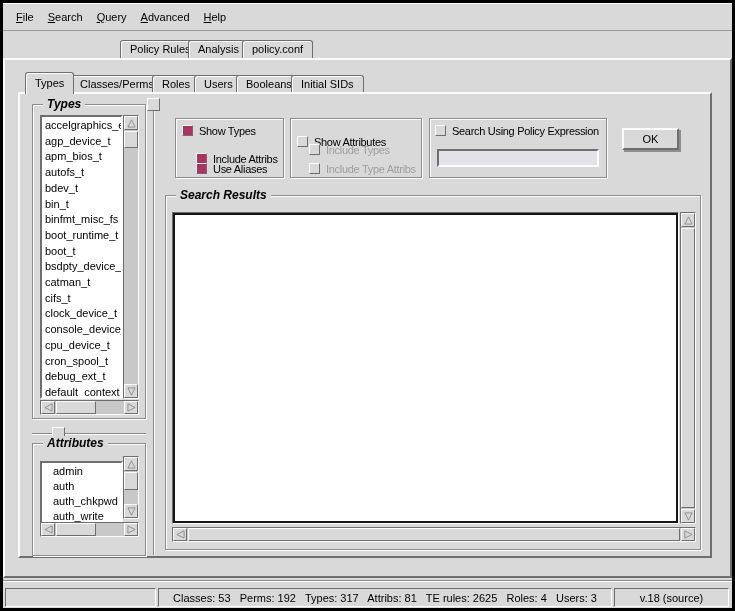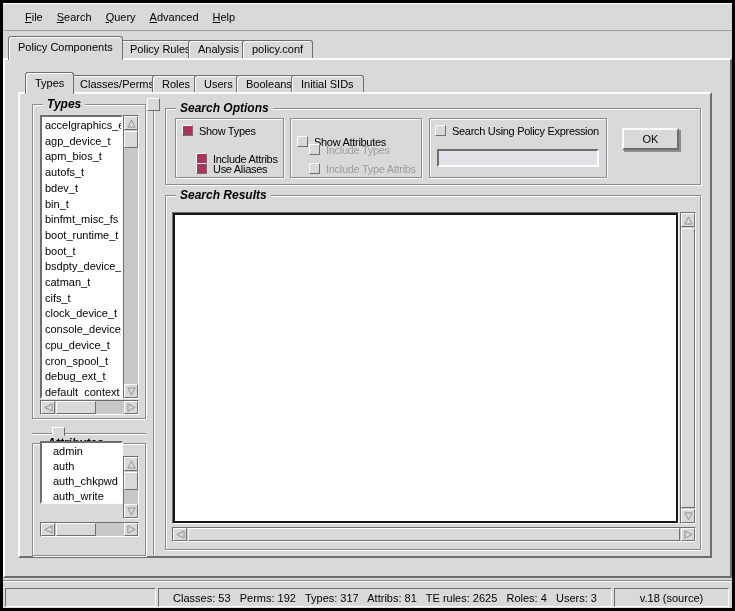--- a/index.html
+++ b/index.html
@@ -2,21 +2,21 @@
 <html><head>
 <meta charset="utf-8">
 <style>
   html,body{margin:0;padding:0;background:#555;}
   #window{position:relative;width:735px;height:611px;background:#000;font-family:"Liberation Sans",sans-serif;font-size:11px;color:#000;overflow:hidden;}
   #root{position:absolute;left:3px;top:3px;width:729px;height:605px;background:#d9d9d9;overflow:hidden;}
   *{box-sizing:border-box;}
 
   .raised2{border:2px solid;border-color:#fcfcfc #6e6e6e #6e6e6e #fcfcfc;}
 
-  .menubar{position:absolute;left:0;top:0;width:729px;height:28px;background:#d9d9d9;border-top:1px solid #fcfcfc;border-bottom:1px solid #9a9a9a;display:flex;align-items:center;padding-left:15px;}
+  .menubar{position:absolute;left:0;top:0;width:729px;height:28px;background:#d9d9d9;border-top:1px solid #fcfcfc;border-bottom:1px solid #9a9a9a;display:flex;align-items:center;padding-left:6px;}
   .menu-item{padding:0 7px;height:100%;display:flex;align-items:center;cursor:default;}
   .menu-item .u{text-decoration:underline;}
 
   .tab{position:absolute;background:#d9d9d9;border:1px solid #6e6e6e;border-bottom:none;border-radius:3px 3px 0 0;box-shadow:inset 1px 1px 0 #fcfcfc;display:flex;align-items:flex-start;padding:4px 9px 0 9px;white-space:nowrap;cursor:default;}
 
   .frame-label{position:absolute;top:-8px;left:10px;background:#d9d9d9;padding:0 4px;font-size:12px;font-weight:bold;font-style:italic;line-height:14px;}
   .lframe{position:absolute;border:1px solid #8c8c8c;box-shadow:1px 1px 0 #fcfcfc,inset 1px 1px 0 #fcfcfc;}
 
   .lb{position:absolute;background:#fff;border:2px solid;border-color:#6e6e6e #fcfcfc #fcfcfc #6e6e6e;overflow:hidden;padding:1px 0 0 3px;}
   .lb-item{white-space:nowrap;line-height:15.7px;}
@@ -70,21 +70,20 @@
         </div>
     <div class="menu-item">
           <span><span class="u">H</span><span>elp</span></span>
         </div>
   </div>
 
   <div class="raised2" style="position:absolute;left:0;top:55px;width:729px;height:520px;"></div>
 
   <div class="raised2" style="position:absolute;left:15px;top:89px;width:694px;height:466px;"></div>
 
-  <div class="tab" style="left:5px;top:33px;height:24px;z-index:6;">Policy Components</div>
   <div class="tab" style="left:117px;top:37px;height:18px;padding-top:2px;">Policy Rules</div>
   <div class="tab" style="left:185px;top:37px;height:18px;padding-top:2px;">Analysis</div>
   <div class="tab" style="left:239px;top:37px;height:18px;padding-top:2px;">policy.conf</div>
 
   <div class="tab" style="left:22px;top:69px;height:22px;z-index:6;">Types</div>
   <div class="tab" style="left:67px;top:72px;height:17px;padding-top:2px;">Classes/Perms</div>
   <div class="tab" style="left:149px;top:72px;height:17px;padding-top:2px;">Roles</div>
   <div class="tab" style="left:191px;top:72px;height:17px;padding-top:2px;">Users</div>
   <div class="tab" style="left:233px;top:72px;height:17px;padding-top:2px;">Booleans</div>
   <div class="tab" style="left:288px;top:72px;height:17px;padding-top:2px;">Initial SIDs</div>
@@ -146,21 +145,21 @@
   <div class="sash-line-h" style="left:29px;top:430px;width:114px;"></div>
   <div class="sash-handle" style="left:49px;top:424px;"></div>
 
   <div class="sash-line-v" style="left:150px;top:103px;height:449px;"></div>
   <div class="sash-handle" style="left:144px;top:95px;"></div>
 
   <div class="lframe" style="left:29px;top:440px;width:114px;height:113px;">
     <div class="frame-label">Attributes</div>
   </div>
 
-  <div class="lb" style="left:37px;top:438px;width:83px;height:63px;padding-left:11px;">
+  <div class="lb" style="left:37px;top:458px;width:83px;height:63px;padding-left:11px;">
     <div class="lb-item small">admin</div>
     <div class="lb-item small">auth</div>
     <div class="lb-item small">auth_chkpwd</div>
     <div class="lb-item small">auth_write</div>
 
   </div>
 
   <div class="sb sb-v" style="left:120px;top:453px;width:16px;height:63px;">
     <div class="sb-btn" style="top:0;">
           <svg width="9" height="9" viewBox="0 0 10 10">
@@ -182,23 +181,20 @@
           </svg>
         </div>
     <div class="sb-thumb" style="left:15px;width:40px;"></div>
     <div class="sb-btn" style="right:0;">
           <svg width="9" height="9" viewBox="0 0 10 10">
             <path d="M9 5 L1 1 L1 9 Z" fill="#d9d9d9" stroke="#8a8a8a"></path>
           </svg>
         </div>
   </div>
 
-  <div class="lframe" style="left:162px;top:105px;width:536px;height:77px;">
-    <div class="frame-label">Search Options</div>
-  </div>
 
   <div class="lframe" style="left:172px;top:115px;width:109px;height:60px;"></div>
   <div class="cb" style="left:179px;top:121px;">
     <span class="cb-box checked"></span>
     <span>Show Types</span>
   </div>
   <div class="cb" style="left:193px;top:140px;margin-top:9px;">
     <span class="cb-box checked"></span>
     <span>Include Attribs</span>
   </div>

